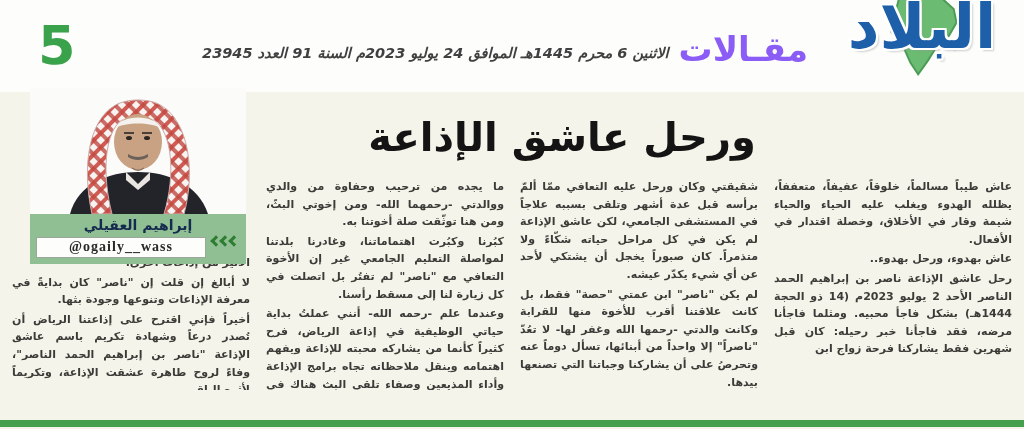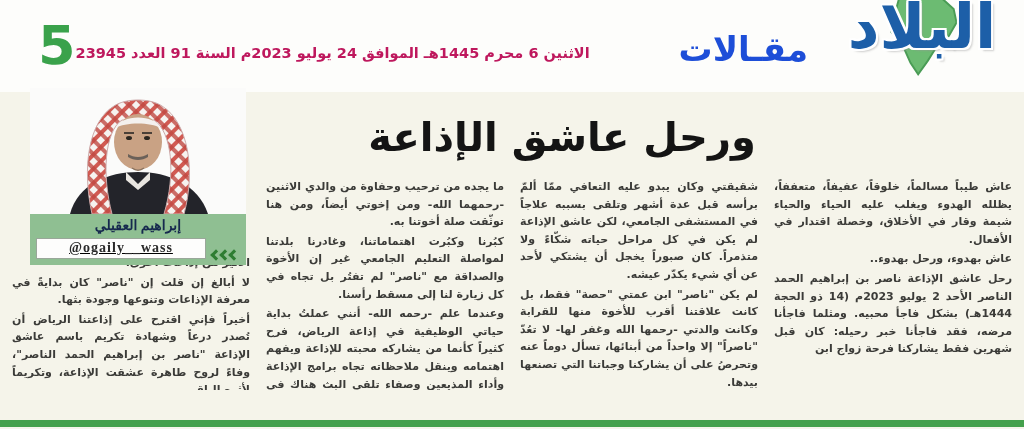--- a/index.html
+++ b/index.html
@@ -23,30 +23,31 @@
     align-items:center;
     flex-direction:row;
   }
   .page-number{
     font-size:54px; font-weight:bold; color:#3aa24b;
     margin-left:38px; line-height:1;
   }
   .date-line{
     flex:1;
     direction:rtl;
-    text-align:left;
-    color:#be185d;
+    text-align:right;
+    color:#404040;
     font-size:14.5px;
     font-weight:bold;
     letter-spacing:.5px;
     padding-top:14px;
+    font-style:italic;
   }
   .section-label{
     direction:rtl;
-    color:#1d4ed8;
+    color:#8b5cf6;
     font-size:34px;
     font-weight:bold;
     margin:0 18px 0 10px;
     padding-top:6px;
     letter-spacing:1px;
   }
   .logo{
     position:relative;
     width:198px; height:113px;
     overflow:visible;
@@ -95,27 +96,25 @@
     background:#8fbf92;
     padding:3px 6px 6px 6px;
   }
   .author-name{
     direction:rtl;
     text-align:center;
     color:#16294e;
     font-size:14px;
     font-weight:bold;
     margin-bottom:4px;
-    font-family:Liberation Serif, serif;
   }
   .handle-row{
     display:flex;
-    align-items:flex-end;
+    align-items:flex-start;
     gap:6px;
-    text-decoration:underline;
   }
   .handle-box{
     flex:1;
     background:#fdfdfc;
     border:1px solid #9aa79a;
     text-align:center;
     font-family:"Liberation Serif", serif;
     font-weight:bold;
     font-size:14px;
     color:#2a2a2a;
@@ -214,27 +213,27 @@
 
   <h1 class="title">ورحل عاشق الإذاعة</h1>
 
   <main class="columns">
     <section class="col col-1">
       <p>عاش طيباً مسالماً، خلوقاً، عفيفاً، متعففاً، يظلله الهدوء ويغلب عليه الحياء والحياء شيمة وقار في الأخلاق، وخصلة اقتدار في الأفعال.</p>
       <p>عاش بهدوء، ورحل بهدوء..</p>
       <p>رحل عاشق الإذاعة ناصر بن إبراهيم الحمد الناصر الأحد 2 يوليو 2023م (14 ذو الحجة 1444هـ) بشكل فاجأ محبيه. ومثلما فاجأنا مرضه، فقد فاجأنا خبر رحيله: كان قبل شهرين فقط يشاركنا فرحة زواج ابن</p>
     </section>
     <section class="col col-2">
-      <p>شقيقتي وكان يبدو عليه التعافي ممّا ألمّ برأسه قبل عدة أشهر وتلقى بسببه علاجاً في المستشفى الجامعي، لكن عاشق الإذاعة لم يكن في كل مراحل حياته شكّاءً ولا متذمراً. كان صبوراً يخجل أن يشتكي لأحد عن أي شيء يكدّر عيشه.</p>
+      <p>شقيقتي وكان ورحل عليه التعافي ممّا ألمّ برأسه قبل عدة أشهر وتلقى بسببه علاجاً في المستشفى الجامعي، لكن عاشق الإذاعة لم يكن في كل مراحل حياته شكّاءً ولا متذمراً. كان صبوراً يخجل أن يشتكي لأحد عن أي شيء يكدّر عيشه.</p>
       <p>لم يكن "ناصر" ابن عمتي "حصة" فقط، بل كانت علاقتنا أقرب للأخوة منها للقرابة وكانت والدتي -رحمها الله وغفر لها- لا تعُدّ "ناصراً" إلا واحداً من أبنائها، تسأل دوماً عنه وتحرصُ على أن يشاركنا وجباتنا التي تصنعها بيدها.</p>
 
     </section>
     <section class="col col-3">
-      <p>ما يجده من ترحيب وحفاوة من والدي الاثنين -رحمهما الله- ومن إخوتي أيضاً، ومن هنا توثّقت صلة أخوتنا به.</p>
-      <p>كبُرنا وكبُرت اهتماماتنا، وغادرنا بلدتنا لمواصلة التعليم الجامعي غير إن الأخوة والصداقة مع "ناصر" لم تفتُر بل تجاه في كل زيارة لنا إلى مسقط رأسنا.</p>
+      <p>ما يجده من ترحيب وحفاوة من والدي ووالدتي -رحمهما الله- ومن إخوتي البثً، ومن هنا توثّقت صلة أخوتنا به.</p>
+      <p>كبُرنا وكبُرت اهتماماتنا، وغادرنا بلدتنا لمواصلة التعليم الجامعي غير إن الأخوة التعافي مع "ناصر" لم تفتُر بل اتصلت في كل زيارة لنا إلى مسقط رأسنا.</p>
       <p>وعندما علم -رحمه الله- أنني عملتُ بداية حياتي الوظيفية في إذاعة الرياض، فرح كثيراً كأنما من يشاركه محبته للإذاعة ويفهم اهتمامه وينقل ملاحظاته تجاه برامج الإذاعة وأداء المذيعين وصفاء تلقي البث هناك في ديرته. وكان دوماً ما يقارن صفاء بث إذاعات المملكة في بلدته بما يصله عبر</p>
     </section>
     <section class="col col-4">
       <p>الأثير من إذاعات أخرى.</p>
       <p>لا أبالغ إن قلت إن "ناصر" كان بدايةً في معرفة الإذاعات وتنوعها وجودة بثها.</p>
       <p>أخيراً فإني اقترح على إذاعتنا الرياض أن تُصدر درعاً وشهادة تكريم باسم عاشق الإذاعة "ناصر بن إبراهيم الحمد الناصر"، وفاءً لروح طاهرة عشقت الإذاعة، وتكريماً لأثره الباقي.</p>
     </section>
   </main>
 
   <div class="bottom-bar"></div>

